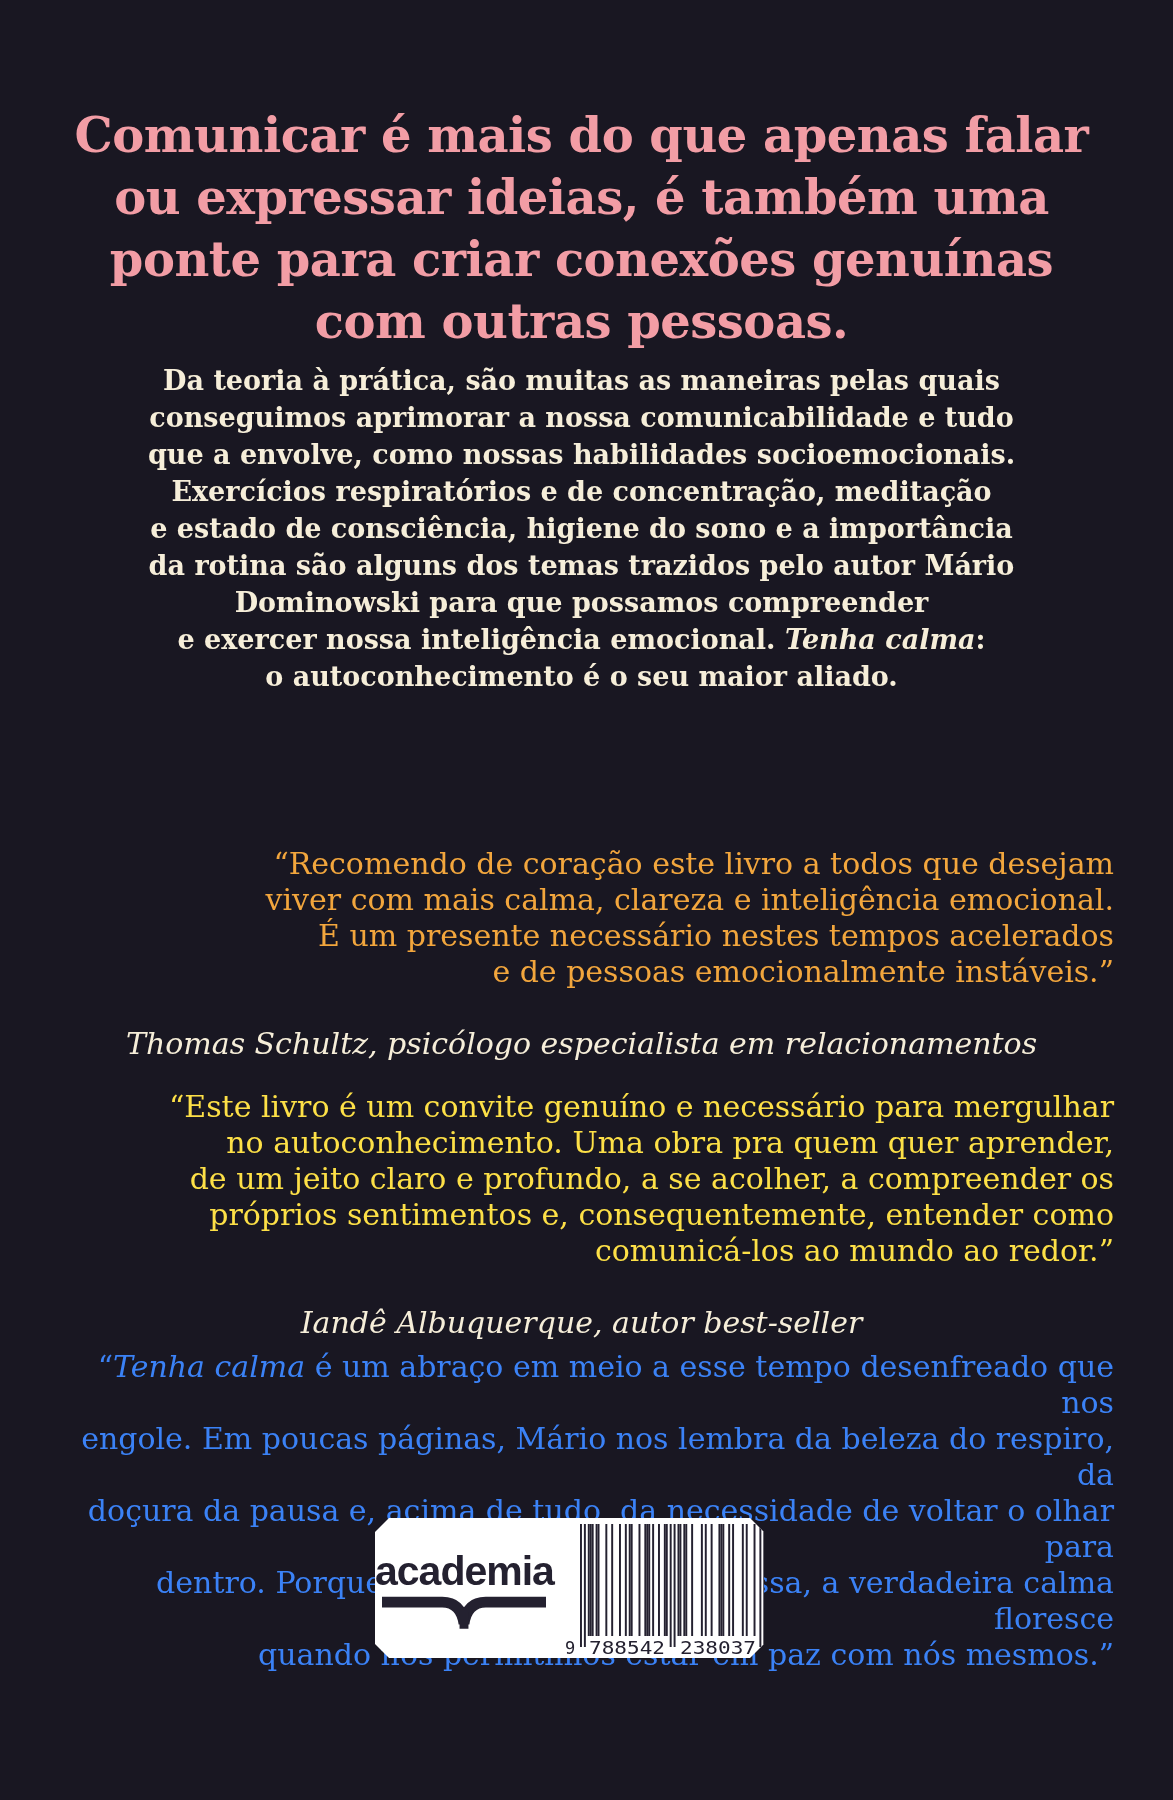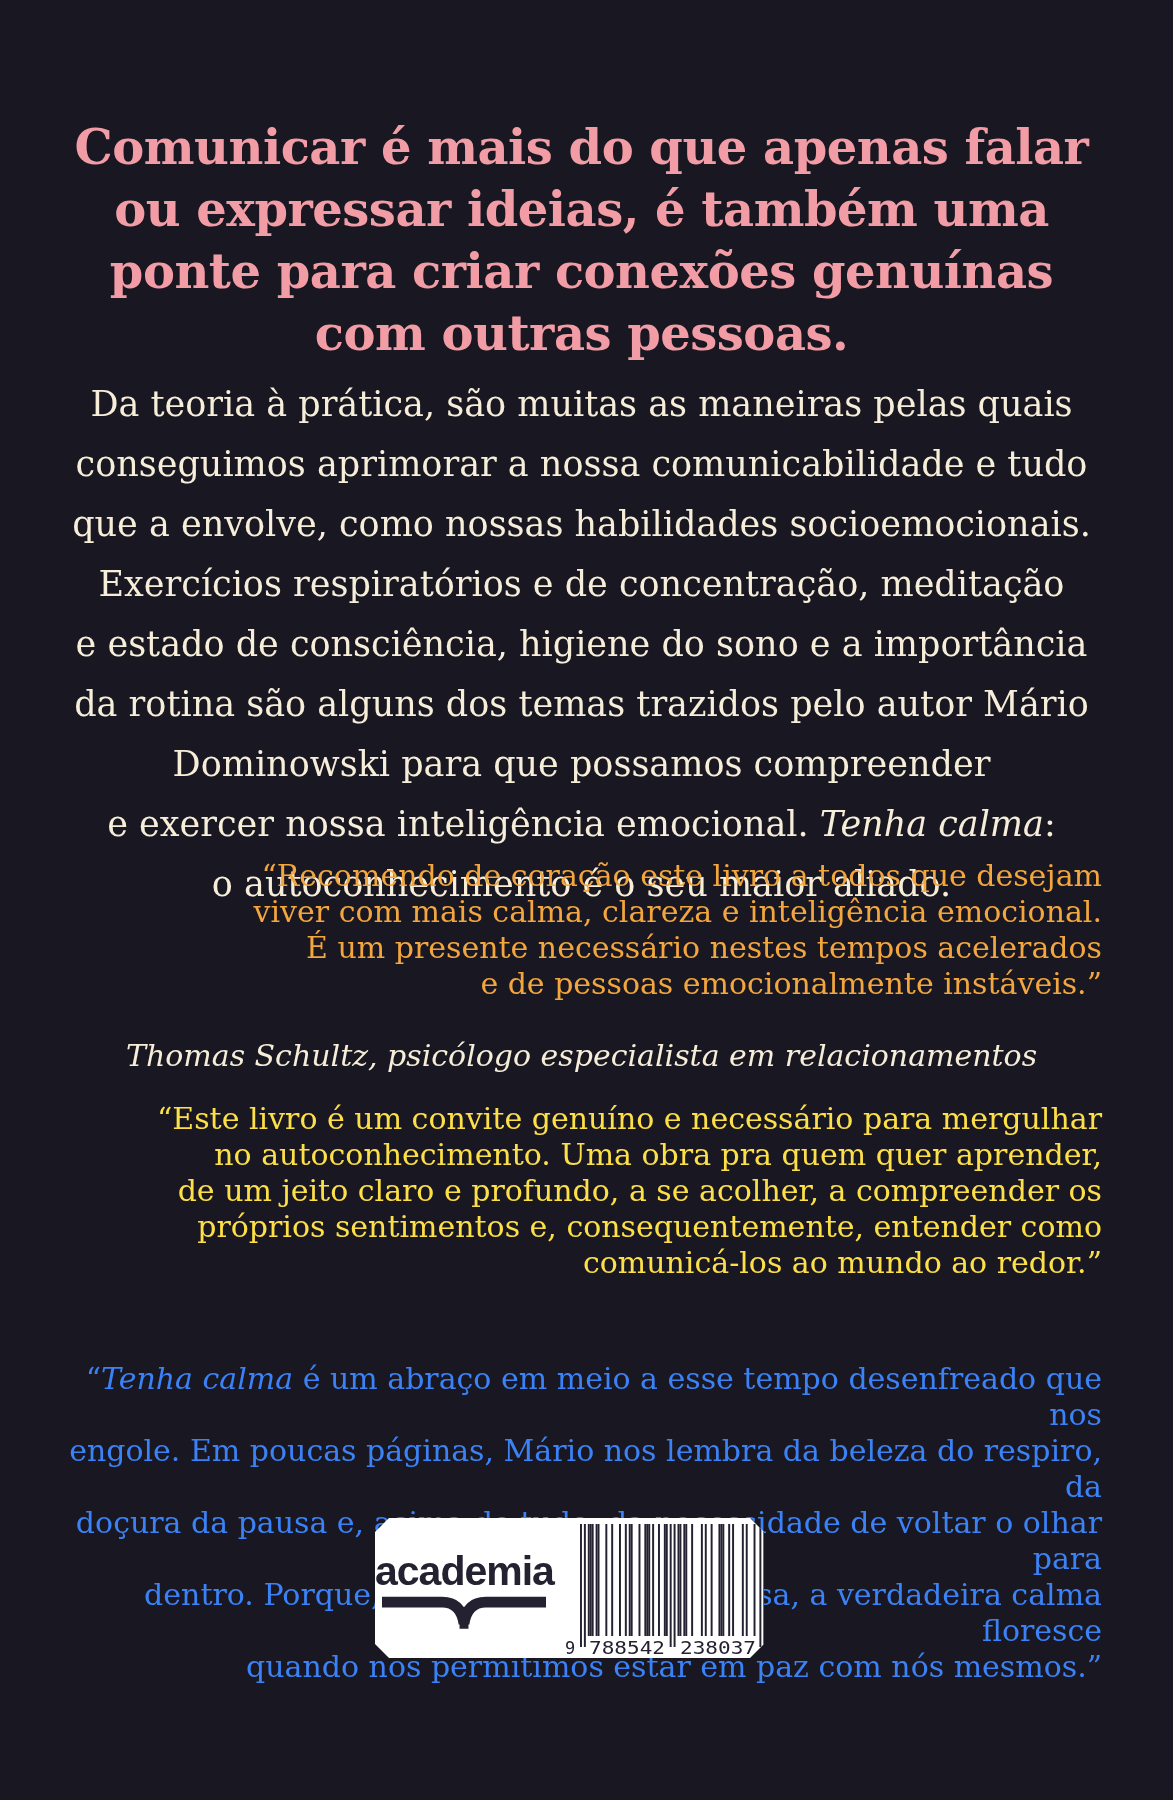--- a/index.html
+++ b/index.html
@@ -4,33 +4,33 @@
 <style>
   html,body{margin:0;padding:0;background:#0e0d14;}
   .cover{
     position:relative;
     width:1173px;height:1800px;
     margin:0 auto;
     overflow:hidden;
     font-family:"DejaVu Serif", serif;
     text-align:center;
   }
-  .block{position:absolute;left:45px;right:55px;margin:16px;white-space:pre-line;}
+  .block{position:absolute;left:45px;right:55px;margin:4px;white-space:pre-line;}
   .headline{
     top:100px;
     font-weight:bold;
     font-size:48px;
     line-height:62px;
     letter-spacing:-0.5px;
   }
   .synopsis{
     top:358px;
-    font-size:35px;
-    line-height:60px;
-    font-weight:normal;
+    font-size:27px;
+    line-height:37px;
+    font-weight:bold;
   }
   .quote{font-size:30px;line-height:36px;}
   .quote-1{top:806px;}
   .quote-2{top:1049px;}
   .quote-3{top:1309px;}
   .quote-text{margin:0;white-space:pre-line;text-align:right;}
   .attribution{
     margin:0;
     font-style:italic;
     font-size:30px;
@@ -92,20 +92,21 @@
 e de pessoas emocionalmente instáveis.”</p>
     <p class="attribution" style="color: rgb(246, 238, 217);">Thomas Schultz, psicólogo especialista em relacionamentos</p>
   </div>
 
   <div class="block quote quote-2">
     <p class="quote-text" style="color: #fde047;">“Este livro é um convite genuíno e necessário para mergulhar
 no autoconhecimento. Uma obra pra quem quer aprender,
 de um jeito claro e profundo, a se acolher, a compreender os
 próprios sentimentos e, consequentemente, entender como
 comunicá-los ao mundo ao redor.”</p>
+    <p class="attribution" style="color: rgb(246, 238, 217);">Iandê Albuquerque, autor best-seller</p>
   </div>
 
   <div class="block quote quote-3">
     <p class="quote-text" style="color: #3b82f6;"><span>“</span><em>Tenha calma</em><span> é um abraço em meio a esse tempo desenfreado que nos
 engole. Em poucas páginas, Mário nos lembra da beleza do respiro, da
 doçura da pausa e, acima de tudo, da necessidade de voltar o olhar para
 dentro. Porque, entre o barulho e a pressa, a verdadeira calma floresce
 quando nos permitimos estar em paz com nós mesmos.”</span></p>
   </div>
 

